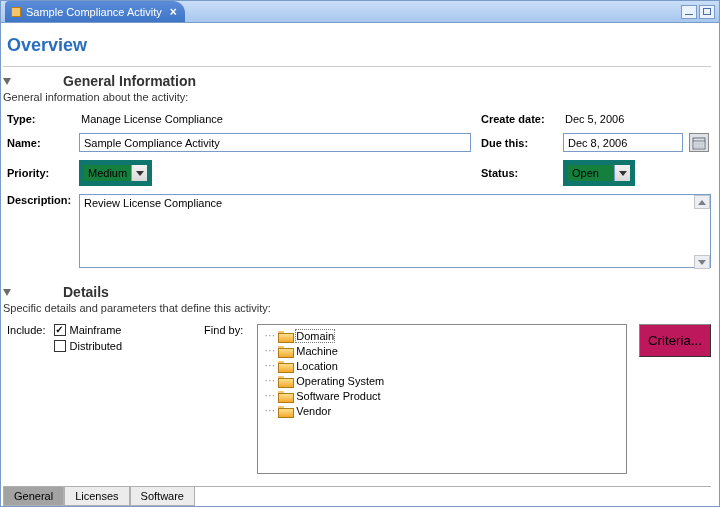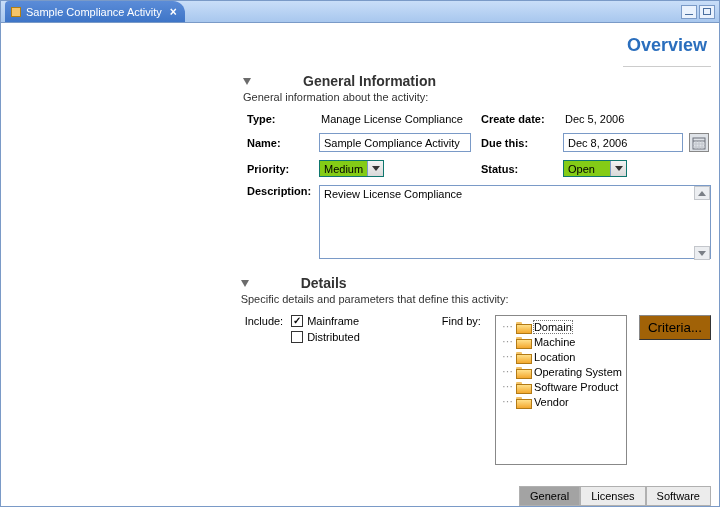--- a/index.html
+++ b/index.html
@@ -8,33 +8,33 @@
 
   .titlebar { height: 22px; background: linear-gradient(to bottom, #c9def8 0%, #a8c7ee 100%); display: flex; align-items: center; padding: 0 4px; border-bottom: 1px solid #7a9ac7; }
   .tab-sheet { display: flex; align-items: center; height: 100%; background: linear-gradient(to bottom,#5b8cd8,#3e75c7); color: #fff; padding: 0 8px 0 6px; border-radius: 4px 12px 0 0; margin-right: auto; position: relative; }
   .tab-sheet .t-icon { width: 10px; height: 10px; background: #f5c56b; border: 1px solid #b57e10; margin-right: 5px; }
   .tab-sheet .t-close { margin-left: 8px; font-weight: bold; font-size: 12px; cursor: pointer; }
   .win-controls { display: flex; gap: 2px; }
   .win-btn { width: 16px; height: 14px; border: 1px solid #7a9ac7; background: #eaf2fd; display: flex; align-items: center; justify-content: center; font-size: 9px; }
   .win-btn .sq { width: 8px; height: 7px; border: 1px solid #4a6fa0; }
   .win-btn .mn { width: 8px; height: 1px; background: #4a6fa0; margin-top: 5px; }
 
-  .content { flex: 1; padding: 6px 8px 0 22px; overflow: hidden; align-items: flex-end; }
+  .content { flex: 1; padding: 6px 8px 0 2px; overflow: hidden; }
   .page-title { font-size: 18px; font-weight: bold; color: #2a6ebd; padding: 6px 4px 10px 4px; border-bottom: 1px solid #ccc; }
 
   .section { margin-top: 6px; }
   .sec-head { display: flex; align-items: center; font-weight: bold; font-size: 14px; color: #333; margin-bottom: 2px; gap: 48px; }
   .sec-head .tri { width: 0; height: 0; border-left: 4px solid transparent; border-right: 4px solid transparent; border-top: 7px solid #6b6b6b; margin-right: 4px; }
   .sec-sub { color: #333; margin-bottom: 10px; }
 
   .gen-grid { display: grid; grid-template-columns: 70px 1fr 80px 120px 22px; column-gap: 6px; row-gap: 8px; align-items: center; }
   .lbl { font-weight: bold; padding-left: 4px; }
   .val { padding-left: 2px; }
   .txt-input { height: 19px; border: 1px solid #7a9ac7; background: #fff; padding: 1px 4px; font: inherit; width: 100%; }
-  .sel-wrap { display: inline-flex; align-items: stretch; border: 1px solid #0f766e; height: 17px; background: #84cc16; }
+  .sel-wrap { display: inline-flex; align-items: stretch; border: 5px solid #0f766e; height: 26px; background: #15803d; }
   .sel-wrap .sel-txt { padding: 1px 4px; display: flex; align-items: center; min-width: 46px; }
   .sel-wrap .sel-btn { width: 16px; background: linear-gradient(#f3f3f3,#d9d9d9); border-left: 1px solid #7a9ac7; display: flex; align-items: center; justify-content: center; }
   .sel-btn .dtri { width:0;height:0;border-left:4px solid transparent;border-right:4px solid transparent;border-top:5px solid #333; }
   .date-btn { width: 20px; height: 19px; border: 1px solid #888; background: #dfe3e8; display: flex; align-items: center; justify-content: center; }
   .date-btn svg { width: 14px; height: 14px; }
 
   .desc-area { position: relative; grid-column: 2 / span 4; }
   .desc-ta { width: 100%; height: 74px; border: 1px solid #7a9ac7; background: #fff; padding: 2px 4px; font: inherit; resize: none; }
   .desc-sb { position: absolute; right: 1px; top: 1px; bottom: 1px; width: 16px; display: flex; flex-direction: column; justify-content: space-between; pointer-events: none; }
   .sb-btn { width: 16px; height: 14px; background: #eceef1; border: 1px solid #c3c6cb; display: flex; align-items: center; justify-content: center; }
@@ -50,21 +50,21 @@
 
   .findby-col { display: flex; gap: 12px; flex: 1; }
   .findby-label { padding-right: 2px; }
   .tree-panel { flex: 1; border: 1px solid #888; background: #fff; height: 150px; padding: 3px 4px; overflow: auto; }
   .tree-item { display: flex; align-items: center; gap: 4px; padding: 1px 0 1px 2px; }
   .dots { color: #999; letter-spacing: -1px; }
   .folder-icon { width: 14px; height: 11px; position: relative; }
   .folder-icon::before { content:""; position:absolute; left:0; top:1px; width:6px; height:3px; background:#f3c46b; border-radius:1px 1px 0 0; }
   .folder-icon::after { content:""; position:absolute; left:0; top:3px; width:14px; height:8px; background:linear-gradient(#ffe08a,#f3a82e); border:1px solid #b27a16; }
   .tree-item.selected .tlabel { outline: 1px dotted #777; }
-  .btn { border: 1px outset #888; background: #a16207; padding: 2px 8px; height: 25px; cursor: pointer; }
+  .btn { border: 1px outset #888; background: #be185d; padding: 2px 8px; height: 33px; cursor: pointer; }
 
   .bottom-tabs { display: flex; border-top: 1px solid #b0b0b0; margin-top: auto; background: #fff; }
   .btab { padding: 3px 10px; border: 1px solid #b0b0b0; border-top: none; background: #ececec; font-size: 11px; cursor: pointer; }
   .btab.active { background: #a3a3a3; }
 </style>
 </head>
 <body>
 
 <div class="window">
 

